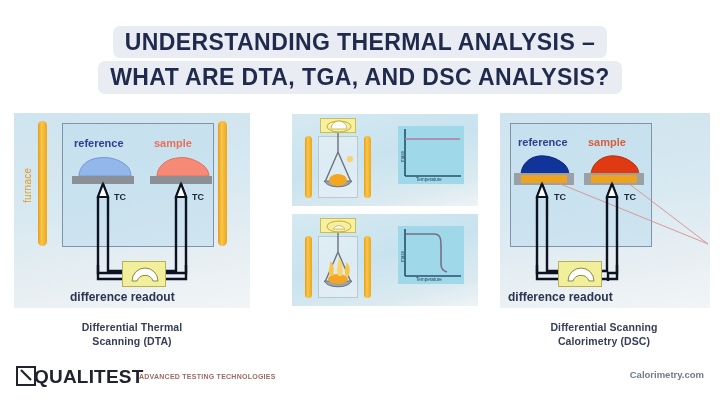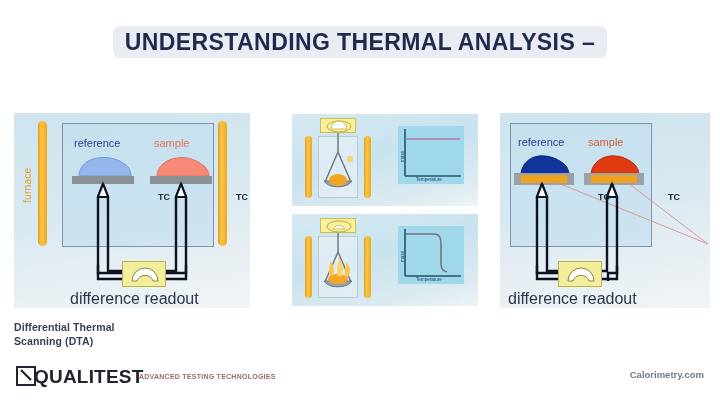--- a/index.html
+++ b/index.html
@@ -22,45 +22,45 @@
     color: #1f2a4d; line-height: 1.32;
     background: #e9ecf2; border-radius: 7px;
     padding: 1px 12px;
     text-align: center;
   }
   #title-line2 { margin-top: 3px; }
 
   
   .panel { position: absolute; }
   .caption {
-    position: absolute; 
+    position: absolute; text-align: center;
     font-size: 10.5px; font-weight: 700; color: #353e58;
     line-height: 1.35; letter-spacing: .1px;
   }
 
   
   .stage {
     position: relative; width: 100%; height: 100%;
     background: linear-gradient(170deg,#cfe4ef 0%,#d6e8f1 40%,#e8eff3 78%,#f2f5f7 100%);
   }
   .chamber {
     position: absolute; border: 1px solid #7f93ad;
     background: rgba(190,221,237,.55);
   }
   .bar-orange {
     position: absolute; width: 9px; border-radius: 5px;
     background: linear-gradient(90deg,#e79d16,#f9c64a 40%,#eca71c 100%);
   }
-  .lbl { position: absolute; font-size: 11px; font-weight: 400; }
+  .lbl { position: absolute; font-size: 11px; font-weight: 700; }
   .lbl-ref { color: #2d3f8f; }
   .lbl-samp-dta { color: #e8705c; }
   .lbl-samp-dsc { color: #d4603f; }
-  .tc { position: absolute; font-size: 9px; font-weight: 700; color: #1b2436; margin-left: 44px; }
+  .tc { position: absolute; font-size: 9px; font-weight: 700; color: #1b2436; }
   .readout {
-    position: absolute; font-size: 16px; color: #2c3550; font-weight: 400;
+    position: absolute; font-size: 12px; color: #2c3550; font-weight: 700;
   }
   .furnace-label {
     position: absolute; color: #e09a1c; font-size: 10px;
     transform: rotate(-90deg); transform-origin: left top;
     white-space: nowrap; letter-spacing: .3px;
   }
   .plate { position: absolute; background: #8b9096; }
   .plate-gold { position: absolute; background: #eda320; }
   .meterbox {
     position: absolute; background: #f2ef9c; border: 1px solid #b9b24e;
@@ -104,20 +104,21 @@
     font-size: 9.5px; font-weight: 700; color: #6d7b8c;
   }
 </style>
 </head>
 <body>
 
 <div id="page">
 
   <div id="title-block">
     <div class="tline" id="title-line1">UNDERSTANDING THERMAL ANALYSIS –</div><br>
+    <div class="tline" id="title-line2">WHAT ARE DTA, TGA, AND DSC ANALYSIS?</div>
   </div>
 
   <div class="panel" style="left:14px; top:113px; width:236px; height:195px;">
     <div class="stage">
 
       <div class="bar-orange" style="left:24px; top:8px; height:125px;"></div>
       <div class="bar-orange" style="left:204px; top:8px; height:125px;"></div>
 
       <div class="furnace-label" style="left:8px; top:90px;">furnace</div>
 
@@ -292,20 +293,24 @@
 
       <div class="meterbox" style="left:58px; top:148px; width:44px; height:26px;">
         <svg width="44" height="26">
           <path d="M9 19 A13 13 0 0 1 35 19 L30 19 A8.5 8.5 0 0 0 14 19 Z" fill="#ffffff" stroke="#8d8640" stroke-width="1"></path>
         </svg>
       </div>
 
       <div class="readout" style="left:8px; top:177px;">difference readout</div>
     </div>
   </div>
+  <div class="caption" style="left:498px; top:320px; width:212px;">
+    <span>Differential Scanning</span><br>
+    <span>Calorimetry (DSC)</span>
+  </div>
 
   <div id="logo-mark">
     <svg class="slash" width="14" height="14">
       <line x1="1" y1="1" x2="11" y2="11" stroke="#20242e" stroke-width="2.2"></line>
     </svg>
   </div>
   <div id="logo-text">QUALITEST</div>
   <div id="logo-tag">ADVANCED TESTING TECHNOLOGIES</div>
   <div id="site">Calorimetry.com</div>
 

